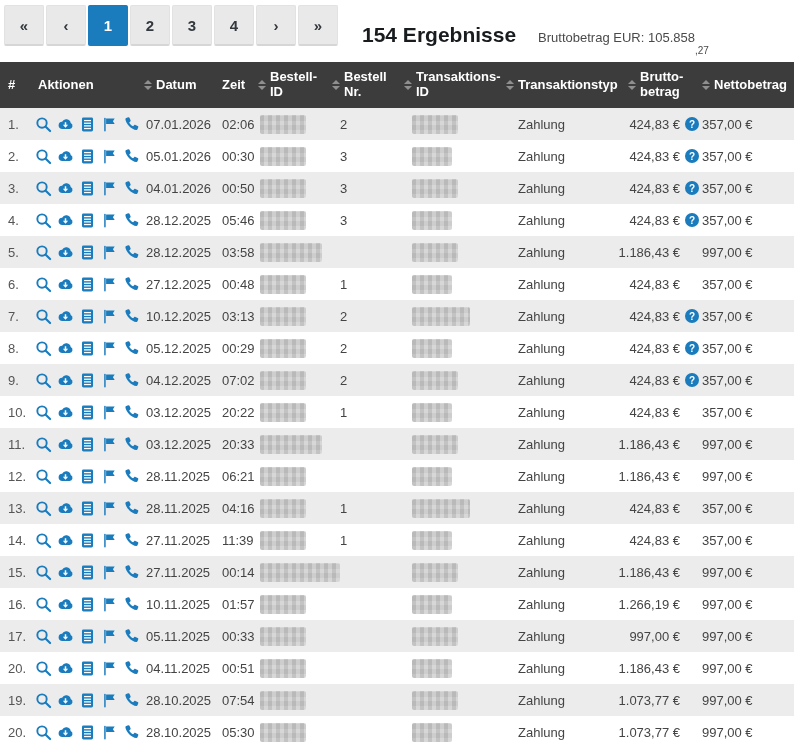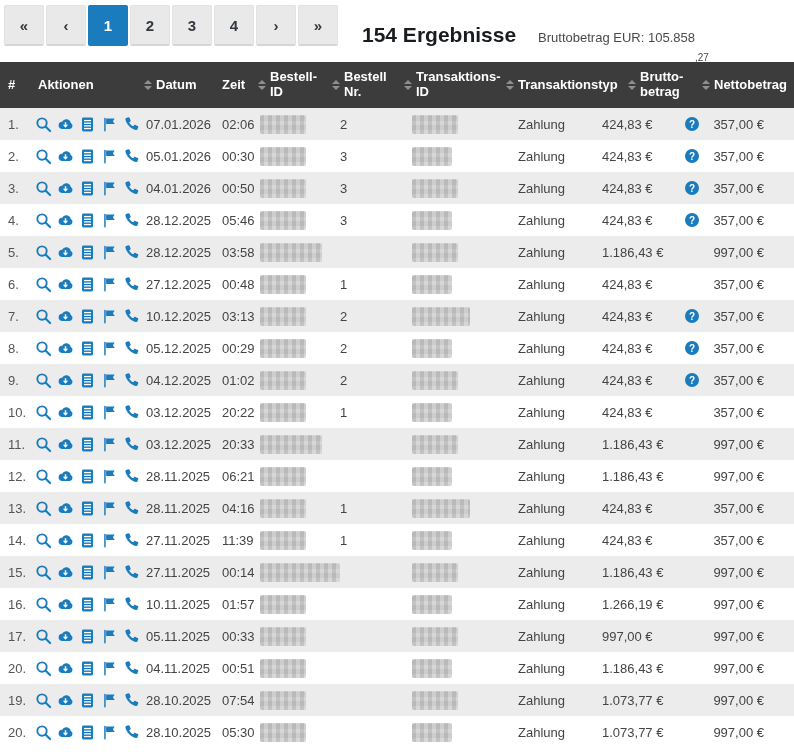--- a/index.html
+++ b/index.html
@@ -20,21 +20,21 @@
   .page-btn{
     width:40px;height:41px;background:#e9e9e9;color:#32383e;
     border:1px solid #e2e2e2;border-bottom:2px solid #d6d6d6;border-radius:2px;
     font-family:inherit;font-size:15px;font-weight:bold;cursor:pointer;
     display:flex;align-items:center;justify-content:center;padding:0;
   }
   .page-btn.active{background:var(--accent);border-color:var(--accent);color:#fff}
   .result-summary{display:flex;align-items:baseline;margin-left:16px;padding-top:9px;white-space:nowrap}
   .result-title{font-size:21px;font-weight:bold;color:#191c1f;margin:8px;line-height:1.2}
   .result-sub{margin-left:14px;font-size:13px;color:#4a4a4a}
-  .result-sub .dec{font-size:10px;position:relative;top:19px}
+  .result-sub .dec{font-size:10px;position:relative;top:12px}
 
   
   table{width:794px;border-collapse:collapse;table-layout:fixed}
   thead th{
     background:var(--header-bg);color:#fff;font-size:13px;font-weight:bold;
     height:46px;padding:0;text-align:left;vertical-align:middle;
   }
   .th-inner{display:flex;align-items:center;gap:4px;line-height:1.15}
   .th-label{display:inline-block}
   .sort{display:inline-flex;flex-direction:column;gap:2px;flex:0 0 auto;cursor:pointer}
@@ -73,27 +73,27 @@
     filter:blur(.4px);
   }
   .mask-b{margin-left:4px}
   .mask-t{margin-left:22px}
   tbody tr:nth-child(5) .mask-b,tbody tr:nth-child(11) .mask-b{width:62px}
   tbody tr:nth-child(15) .mask-b{width:80px}
   tbody tr:nth-child(2n) .mask-t{width:40px}
   tbody tr:nth-child(7) .mask-t,tbody tr:nth-child(13) .mask-t{width:58px}
   .c-znr{padding-left:10px}
   .c-typ{padding-left:26px}
-  .c-brutto{text-align:left;padding-right:22px;position:relative}
+  .c-brutto{text-align:right;padding-right:22px;position:relative}
   .help{
     position:absolute;right:3px;top:50%;transform:translateY(-50%);
     width:14px;height:14px;border-radius:50%;background:var(--accent);color:#fff;
     font-size:10px;font-weight:bold;display:flex;align-items:center;justify-content:center;cursor:pointer;
   }
-  .c-netto{text-align:right;padding-right:30px}
+  .c-netto{text-align:left;padding-right:30px}
 </style>
 </head>
 <body>
 
 <div class="topbar">
   <nav class="pagination">
   <button class="page-btn">«</button>
 
   <button class="page-btn">‹</button>
 
@@ -630,21 +630,21 @@
               </svg>
         </span>
         <span class="icon-btn">
           <svg viewBox="0 0 16 16">
                 <path fill="currentColor" d="M3.1 1.9 4.9 1.2c.5-.2 1 .05 1.2.5l1 2.2c.2.4.1.9-.25 1.2l-1 .9c.6 1.4 2.3 3.1 3.7 3.7l.9-1c.3-.35.8-.45 1.2-.25l2.2 1c.45.2.7.7.5 1.2l-.7 1.8c-.2.5-.7.8-1.2.72-2.1-.3-4.6-1.6-6.6-3.6s-3.3-4.5-3.6-6.6c-.07-.5.23-1 .73-1.2z"></path>
               </svg>
         </span>
       </div>
     </td>
     <td class="c-datum">04.12.2025</td>
-    <td class="c-zeit">01:02</td>
+    <td class="c-zeit">07:02</td>
     <td><span class="mask mask-b"></span></td>
     <td class="c-znr">2</td>
     <td><span class="mask mask-t"></span></td>
     <td class="c-typ">Zahlung</td>
     <td class="c-brutto"><span>424,83 €</span><span class="help">?</span></td>
     <td class="c-netto">357,00 €</td>
   </tr>
 
   <tr>
     <td class="c-num">10.</td>

